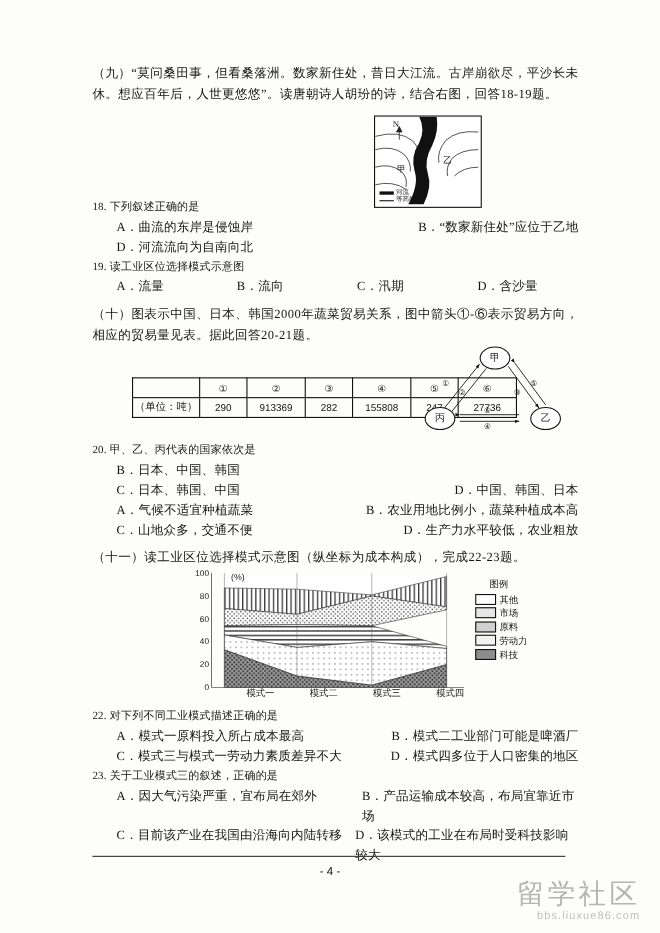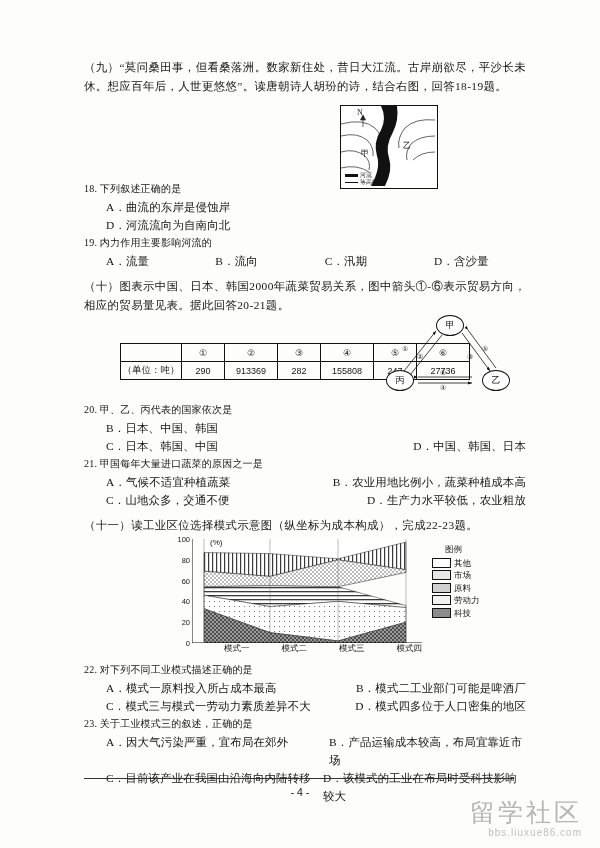--- a/index.html
+++ b/index.html
@@ -272,28 +272,29 @@
     </div>
 
     <div style="height:84px"></div>
 
     <div class="q-line">
       <span>18.</span>
       <span>下列叙述正确的是</span>
     </div>
     <div class="opts opt-2col">
       <span class="o">A．曲流的东岸是侵蚀岸</span>
+      <span class="o">B．“数家新住处”应位于乙地</span>
     </div>
     <div class="opts opt-2col">
       <span class="o">D．河流流向为自南向北</span>
     </div>
 
     <div class="q-line">
       <span>19.</span>
-      <span>内力作用主要影响河流的</span>
+      <span>读工业区位选择模式示意图</span>
     </div>
     <div class="opts opt-4col">
       <span class="o">A．流量</span>
       <span class="o">B．流向</span>
       <span class="o">C．汛期</span>
       <span class="o">D．含沙量</span>
     </div>
 
     <div class="section-gap"></div>
 
@@ -359,24 +360,20 @@
       <span>甲、乙、丙代表的国家依次是</span>
     </div>
     <div class="opts opt-2col">
       <span class="o">B．日本、中国、韩国</span>
     </div>
     <div class="opts opt-2col">
       <span class="o">C．日本、韩国、中国</span>
       <span class="o">D．中国、韩国、日本</span>
     </div>
 
-    <div class="q-line">
-      <span>21.</span>
-      <span>甲国每年大量进口蔬菜的原因之一是</span>
-    </div>
     <div class="opts opt-2col-narrow">
       <span class="o">A．气候不适宜种植蔬菜</span>
       <span class="o">B．农业用地比例小，蔬菜种植成本高</span>
     </div>
     <div class="opts opt-2col-narrow">
       <span class="o">C．山地众多，交通不便</span>
       <span class="o">D．生产力水平较低，农业粗放</span>
     </div>
 
     <div class="section-gap"></div>

